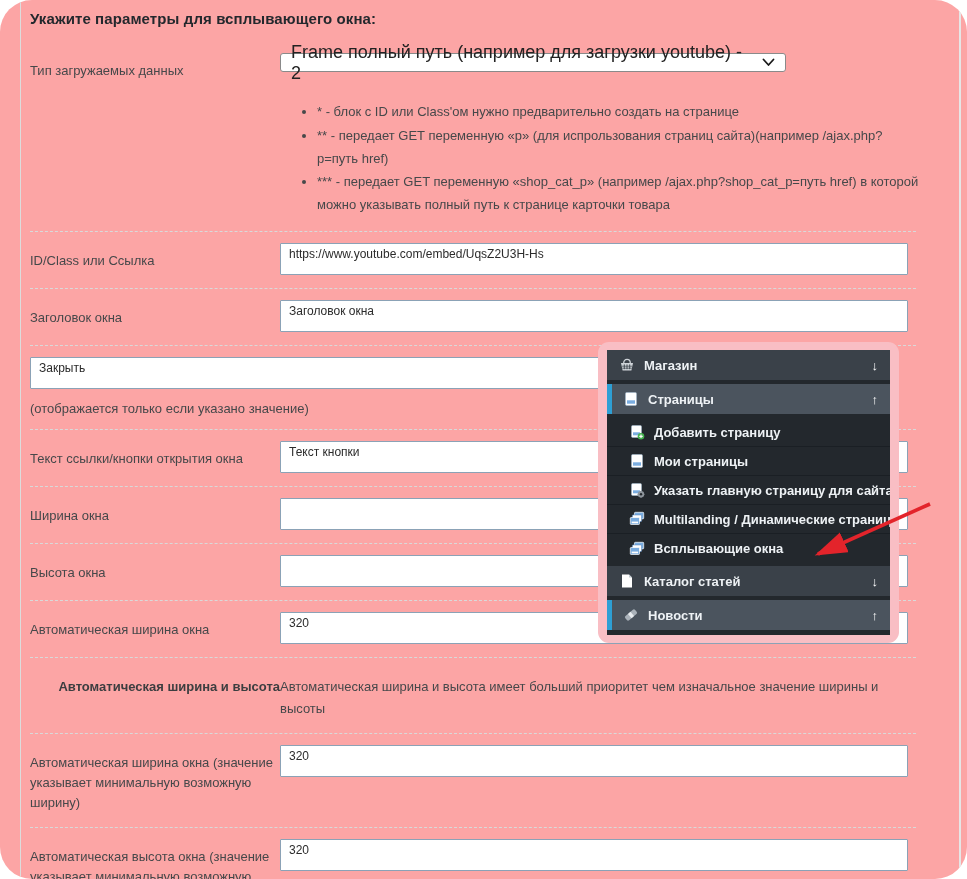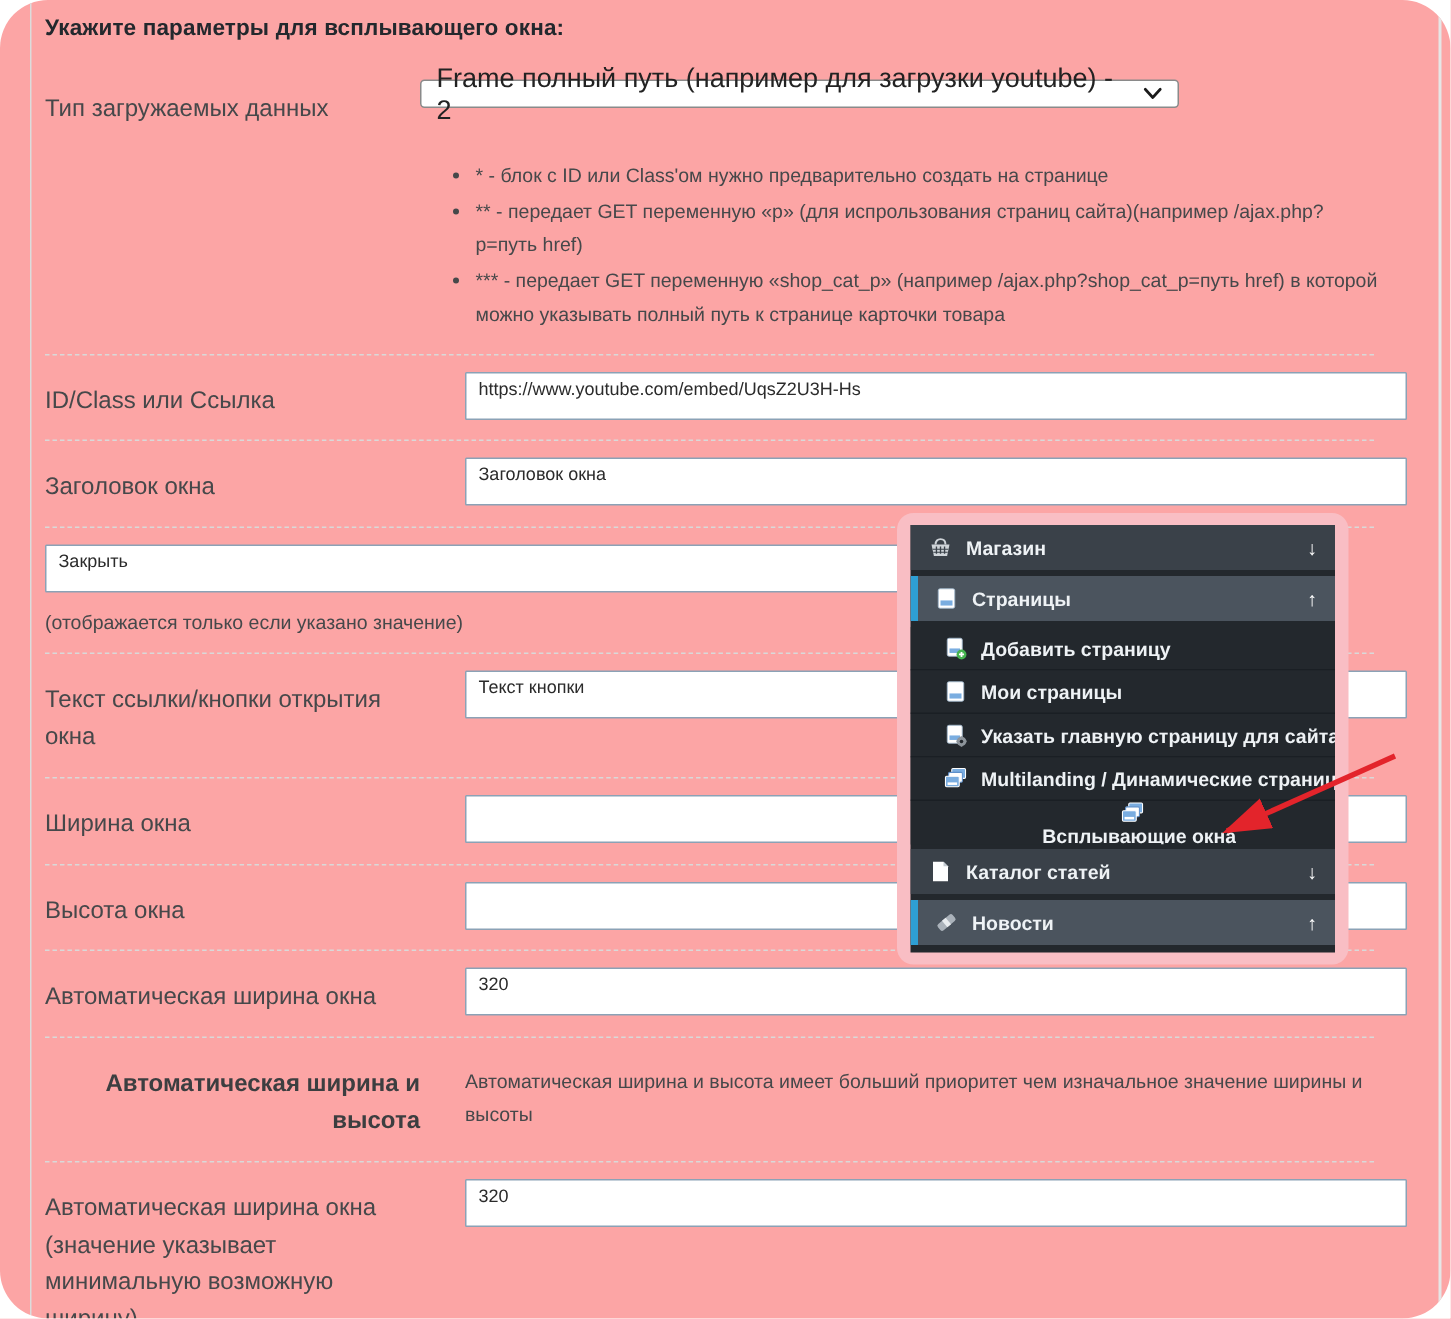--- a/index.html
+++ b/index.html
@@ -9,36 +9,36 @@
 
   .vline { position:absolute; top:0; bottom:0; width:1px; background:#dcdcdc; }
   .vline.left { left:20px; }
   .vline.right { left:959px; background:#e6e6e6; width:2px; }
 
   #content { position:absolute; left:30px; top:10px; width:886px; }
 
   .page-title { font-size:15px; font-weight:bold; color:#23282d; letter-spacing:.1px; }
 
   .frow { display:flex; align-items:flex-start; }
-  .frow .flabel { width:250px; flex:0 0 250px; font-size:16px; color:#46484a; line-height:1.55; padding-top:8px; }
+  .frow .flabel { width:250px; flex:0 0 250px; font-size:13px; color:#46484a; line-height:1.55; padding-top:8px; }
   .frow .ffield { flex:1; }
 
   .row-type { margin-top:26px; }
 
   .select {
     width:506px; height:19px; border:1px solid #8a8a8a; border-radius:3px;
     background:#fff; display:flex; align-items:center; justify-content:space-between;
     padding:0 10px; font-size:18px; color:#222; cursor:default;
   }
   .select .chev { width:13px; height:9px; flex:0 0 13px; margin-left:8px; }
 
   ul.notes { margin:20px 0 14px 270px; width:622px; padding-left:17px; font-size:13px; color:#46484a; line-height:1.75; }
   ul.notes li { margin-bottom:1px; }
 
-  .rows .frow { border-top:1px dashed #d9d9d9; padding:11px 0 13px;gap:30px; }
+  .rows .frow { border-top:1px dashed #d9d9d9; padding:11px 0 13px; }
 
   input.txt {
     width:628px; height:32px; border:1px solid #8ba2b6; border-radius:1px;
     font-family:"Liberation Sans", sans-serif; font-size:12px; color:#2b2b2b;
     padding:0 8px 10px 8px; background:#fff; outline:none;
   }
   .field-note { font-size:13px; color:#46484a; margin-top:12px; }
   .flabel.bold { font-weight:bold; color:#3c3e40;text-align:right; }
   .fdesc { font-size:13px; color:#46484a; line-height:1.7; padding-top:7px; width:620px; }
 
@@ -48,21 +48,21 @@
     background:#f9bec4; border-radius:11px; padding:8px 9px;
   }
   #admin-menu { width:283px; height:285px; background:#23282d; overflow:hidden; display:flex; flex-direction:column; }
   .mi { display:flex; align-items:center; height:30px; flex:0 0 30px; font-size:13px; color:#eef2f5; cursor:pointer; white-space:nowrap; overflow:hidden; }
   .mi .ico { width:16px; height:16px; flex:0 0 16px; margin-right:9px; }
   .mi .lbl { flex:1; overflow:hidden; }
   .mi .arr { font-size:13px; color:#fff; padding-right:12px; flex:0 0 auto; }
   .mi.top { background:#3a4149; padding-left:12px; margin-bottom:4px; font-weight:700; }
   .mi.top.active { background:#4b545e; border-left:5px solid #2e9fd4; padding-left:11px; }
   .mi.sub { background:#23282d; padding-left:22px; flex:0 0 29px; height:29px; border-bottom:1px solid #1a1f24; font-weight:600; }
-  .mi.sub.last { margin-bottom:3px; border-bottom:none;flex-direction:column; }
+  .mi.sub.last { margin-bottom:3px; border-bottom:none; }
   .mi.bottom { margin-bottom:0; }
 
   #red-arrow { position:absolute; left:790px; top:494px; width:150px; height:72px; z-index:5; pointer-events:none; }
 </style>
 </head>
 <body>
 
 <div id="screen">
   <div class="vline left"></div>
   <div class="vline right"></div>

